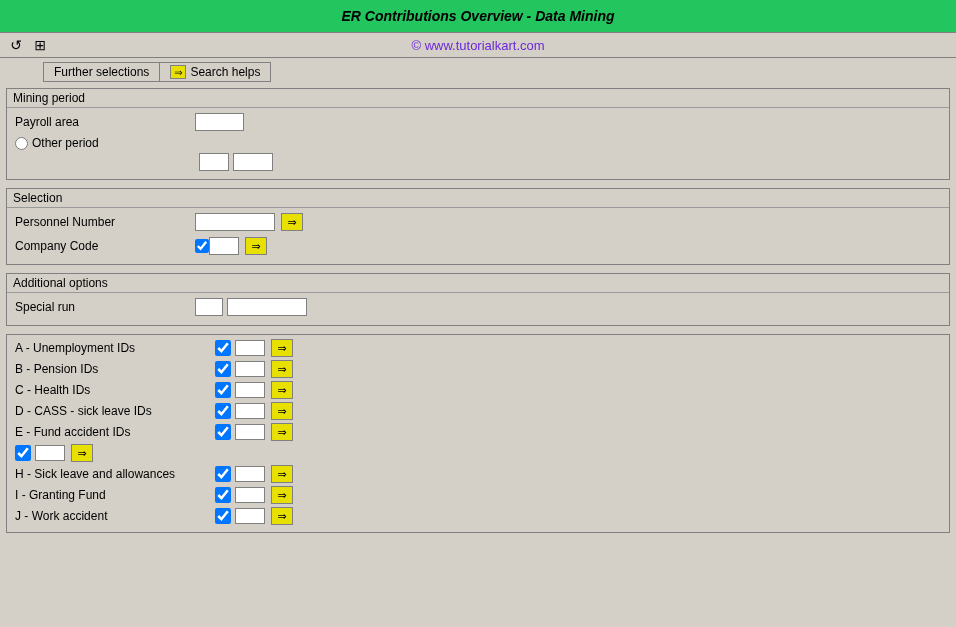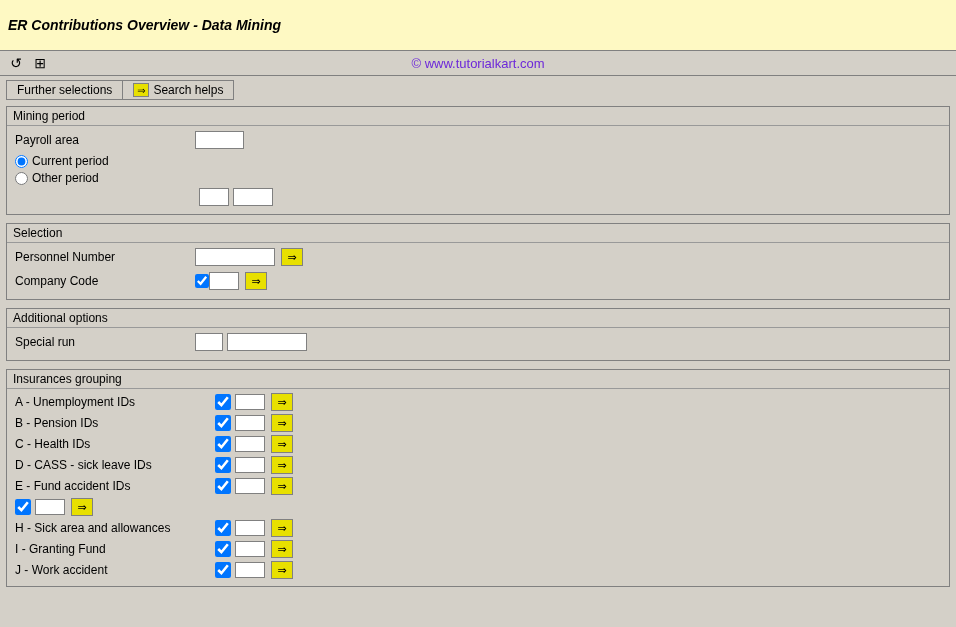--- a/index.html
+++ b/index.html
@@ -6,26 +6,27 @@
     body {
       font-family: Arial, Helvetica, sans-serif;
       font-size: 12px;
       background: #d4d0c8;
       color: #000;
       width: 956px;
       height: 627px;
       overflow: hidden;
     }
     .title-bar {
-      background: #fef9c3;
+      background: #22c55e;
       border-bottom: 1px solid #808080;
-      padding: 17px 8px;
+      padding: 8px 8px;
       font-size: 14px;
       font-weight: bold;
       font-style: italic;
+      text-align: center;
     }
     .toolbar {
       background: #d4d0c8;
       padding: 2px 6px;
       display: flex;
       align-items: center;
       gap: 4px;
       border-bottom: 1px solid #808080;
       position: relative;
     }
@@ -43,20 +44,21 @@
       left: 50%;
       transform: translateX(-50%);
       color: #6d28d9;
       font-size: 13px;
     }
     .btn-tabs {
       display: flex;
       gap: 0;
       padding: 4px 6px;
       background: #d4d0c8;
+      margin-left: 37px;
     }
     .tab-btn {
       background: #d4d0c8;
       border: 1px solid #808080;
       padding: 2px 10px;
       cursor: pointer;
       font-size: 12px;
       display: flex;
       align-items: center;
       gap: 4px;
@@ -219,24 +221,20 @@
 
   <div class="section-box">
     <div class="section-title">Mining period</div>
     <div class="section-content">
 
       <div class="field-row">
         <span class="field-label">Payroll area</span>
         <input class="field-input field-input-small" type="text" value="0V" style="">
       </div>
 
-      <div class="radio-row">
-        <input type="radio" name="period" checked="" style="">
-        <label>Current period</label>
-      </div>
 
       <div class="radio-row">
         <input type="radio" name="period" style="">
         <label>Other period</label>
       </div>
 
       <div class="period-inputs">
         <input class="field-input" style="width: 30px;" type="text">
         <input class="field-input" style="width: 40px;" type="text">
       </div>
@@ -269,21 +267,20 @@
         <span class="field-label">Special run</span>
         <div class="special-run-inputs">
           <input class="special-input-small" type="text" style="">
           <input class="special-input-large" type="text" style="">
         </div>
       </div>
     </div>
   </div>
 
   <div class="section-box">
-    <div class="section-title">Insurances grouping</div>
     <div class="section-content">
 
     <div class="ins-row">
           <span class="ins-label">A - Unemployment IDs</span>
           <input type="checkbox" class="ins-checkbox" checked="" style="">
           <input class="ins-input" type="text" style="">
           <button class="arrow-btn">⇒</button>
         </div>
         <div class="ins-row">
           <span class="ins-label">B - Pension IDs</span>
@@ -308,21 +305,21 @@
           <input type="checkbox" class="ins-checkbox" checked="" style="">
           <input class="ins-input" type="text" style="">
           <button class="arrow-btn">⇒</button>
         </div>
         <div class="ins-row">
           <input type="checkbox" class="ins-checkbox" checked="" style="">
           <input class="ins-input" type="text" style="">
           <button class="arrow-btn">⇒</button>
         </div>
         <div class="ins-row">
-          <span class="ins-label">H - Sick area and allowances</span>
+          <span class="ins-label">H - Sick leave and allowances</span>
           <input type="checkbox" class="ins-checkbox" checked="" style="">
           <input class="ins-input" type="text" style="">
           <button class="arrow-btn">⇒</button>
         </div>
         <div class="ins-row">
           <span class="ins-label">I - Granting Fund</span>
           <input type="checkbox" class="ins-checkbox" checked="" style="">
           <input class="ins-input" type="text" style="">
           <button class="arrow-btn">⇒</button>
         </div>

